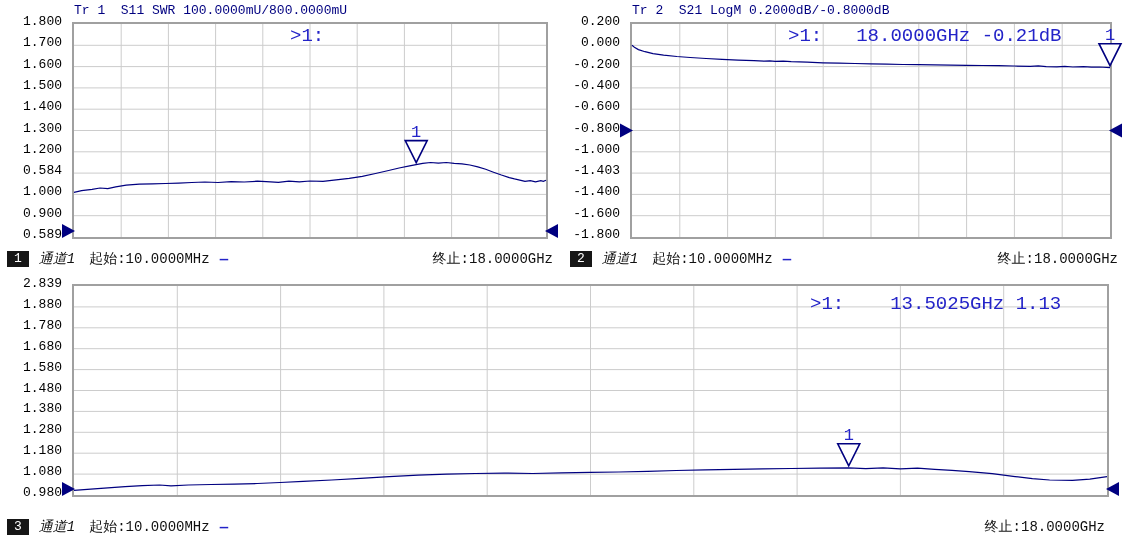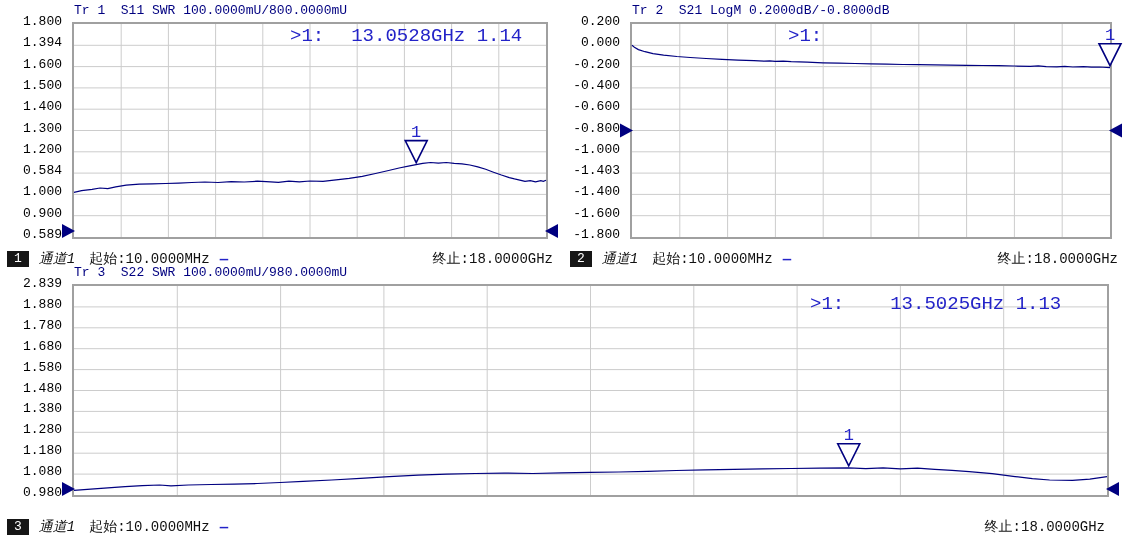--- a/index.html
+++ b/index.html
@@ -23,21 +23,21 @@
   .stopf{margin-left:auto;white-space:pre;}
 </style>
 </head>
 <body>
 
 <div class="screen">
 
   <div class="plot-title" style="left:74px;top:3px;">Tr 1  S11 SWR 100.0000mU/800.0000mU</div>
   <div class="ylabels" style="left:0;top:22px;width:66px;height:213px;text-align:right;">
       <div class="ytick" style="top: 0%;">1.800</div>
-      <div class="ytick" style="top: 10%;">1.394</div>
+      <div class="ytick" style="top: 10%;">1.700</div>
       <div class="ytick" style="top: 20%;">1.600</div>
       <div class="ytick" style="top: 30%;">1.500</div>
       <div class="ytick" style="top: 40%;">1.400</div>
       <div class="ytick" style="top: 50%;">1.300</div>
       <div class="ytick" style="top: 60%;">1.200</div>
       <div class="ytick" style="top: 70%;">0.584</div>
       <div class="ytick" style="top: 80%;">1.000</div>
       <div class="ytick" style="top: 90%;">0.900</div>
       <div class="ytick" style="top: 100%;">0.589</div>
     </div>
@@ -63,21 +63,20 @@
         <line x1="0" y1="191.7" x2="472" y2="191.7" stroke="#cccccc" stroke-width="1"></line>
         <polyline points="0.0,168.3 7.6,166.6 18.1,165.3 26.0,164.0 33.8,164.6 41.7,162.9 52.2,161.2 65.3,160.2 78.4,159.8 91.6,159.5 104.7,159.1 117.8,158.5 130.9,158.0 144.0,158.5 157.2,157.6 170.3,158.0 183.4,157.2 196.5,157.8 204.4,158.3 214.9,157.2 225.4,157.8 235.9,157.0 249.0,157.4 262.1,155.9 275.2,154.4 288.3,152.3 301.5,149.5 314.6,146.5 325.1,144.0 335.6,141.9 342.1,140.6 348.7,139.3 356.6,138.5 364.4,139.1 372.3,138.5 380.2,139.3 388.0,139.9 395.9,141.0 403.8,142.9 411.7,145.3 419.5,148.2 427.4,151.0 435.3,153.6 440.5,154.9 445.8,156.1 451.0,157.4 456.3,156.6 461.5,157.8 466.8,156.6 469.4,157.4 472.0,156.3" fill="none" stroke="#000080" stroke-width="1.2"></polyline>
         <polygon points="342.2013118399111,138.6 331.2013118399111,116.6 353.2013118399111,116.6" fill="#ffffff" stroke="#000080" stroke-width="1.6"></polygon>
         <text x="342.2013118399111" y="112.6" text-anchor="middle" fill="#2323c8" font-size="17" font-family="Liberation Mono, DejaVu Sans Mono, monospace">1</text>
         <polygon points="-12,200 -12,214 1,207" fill="#000080"></polygon>
         <polygon points="484,200 484,214 471,207" fill="#000080"></polygon>
       </svg>
   </div>
   <div class="readout" style="left:290px;top:26px;gap:27px;">
     <span>&gt;1:</span>
-    <span>13.0528GHz 1.14</span>
   </div>
 
   <div class="plot-title" style="left:632px;top:3px;">Tr 2  S21 LogM 0.2000dB/-0.8000dB</div>
   <div class="ylabels" style="left:556px;top:22px;width:68px;height:213px;text-align:right;">
       <div class="ytick" style="top: 0%; font-family: Liberation Mono, monospace;">0.200</div>
       <div class="ytick" style="top: 10%;">0.000</div>
       <div class="ytick" style="top: 20%;">-0.200</div>
       <div class="ytick" style="top: 30%;">-0.400</div>
       <div class="ytick" style="top: 40%;">-0.600</div>
       <div class="ytick" style="top: 50%;">-0.800</div>
@@ -109,23 +108,23 @@
         <line x1="0" y1="191.7" x2="478" y2="191.7" stroke="#cccccc" stroke-width="1"></line>
         <polyline points="0.0,21.3 2.4,23.2 6.4,25.6 13.0,27.7 21.0,29.6 31.6,31.1 44.9,32.5 58.2,33.5 74.1,34.5 90.1,35.4 106.0,36.1 122.0,36.7 132.6,37.2 137.9,36.8 143.2,37.4 151.2,37.2 159.2,37.7 175.1,38.2 191.0,38.8 207.0,39.2 222.9,39.5 238.9,39.8 254.8,40.2 270.8,40.5 286.7,40.7 302.6,40.9 318.6,41.1 334.5,41.3 350.5,41.5 366.4,41.7 382.3,42.0 398.3,42.4 406.3,41.9 414.2,42.6 424.9,42.8 432.8,42.3 440.8,43.0 451.4,42.7 459.4,43.2 467.4,43.0 478.0,43.7" fill="none" stroke="#000080" stroke-width="1.2"></polyline>
         <polygon points="478,41.7 467,19.7 489,19.7" fill="#ffffff" stroke="#000080" stroke-width="1.6"></polygon>
         <text x="478" y="15.7" text-anchor="middle" fill="#2323c8" font-size="17" font-family="Liberation Mono, DejaVu Sans Mono, monospace">1</text>
         <polygon points="-12,99.5 -12,113.5 1,106.5" fill="#000080"></polygon>
         <polygon points="490,99.5 490,113.5 477,106.5" fill="#000080"></polygon>
       </svg>
   </div>
   <div class="readout" style="left:788px;top:26px;gap:34px;">
     <span>&gt;1:</span>
+    <span>18.0000GHz -0.21dB</span>
   </div>
 
-  <div class="plot-title" style="left:74px;top:265px;">Tr 3  S22 SWR 100.0000mU/980.0000mU</div>
   <div class="ylabels" style="left:0;top:284px;width:66px;height:209px;text-align:right;">
       <div class="ytick" style="top: 0%;">2.839</div>
       <div class="ytick" style="top: 10%;">1.880</div>
       <div class="ytick" style="top: 20%;">1.780</div>
       <div class="ytick" style="top: 30%;">1.680</div>
       <div class="ytick" style="top: 40%;">1.580</div>
       <div class="ytick" style="top: 50%;">1.480</div>
       <div class="ytick" style="top: 60%;">1.380</div>
       <div class="ytick" style="top: 70%;">1.280</div>
       <div class="ytick" style="top: 80%;">1.180</div>

